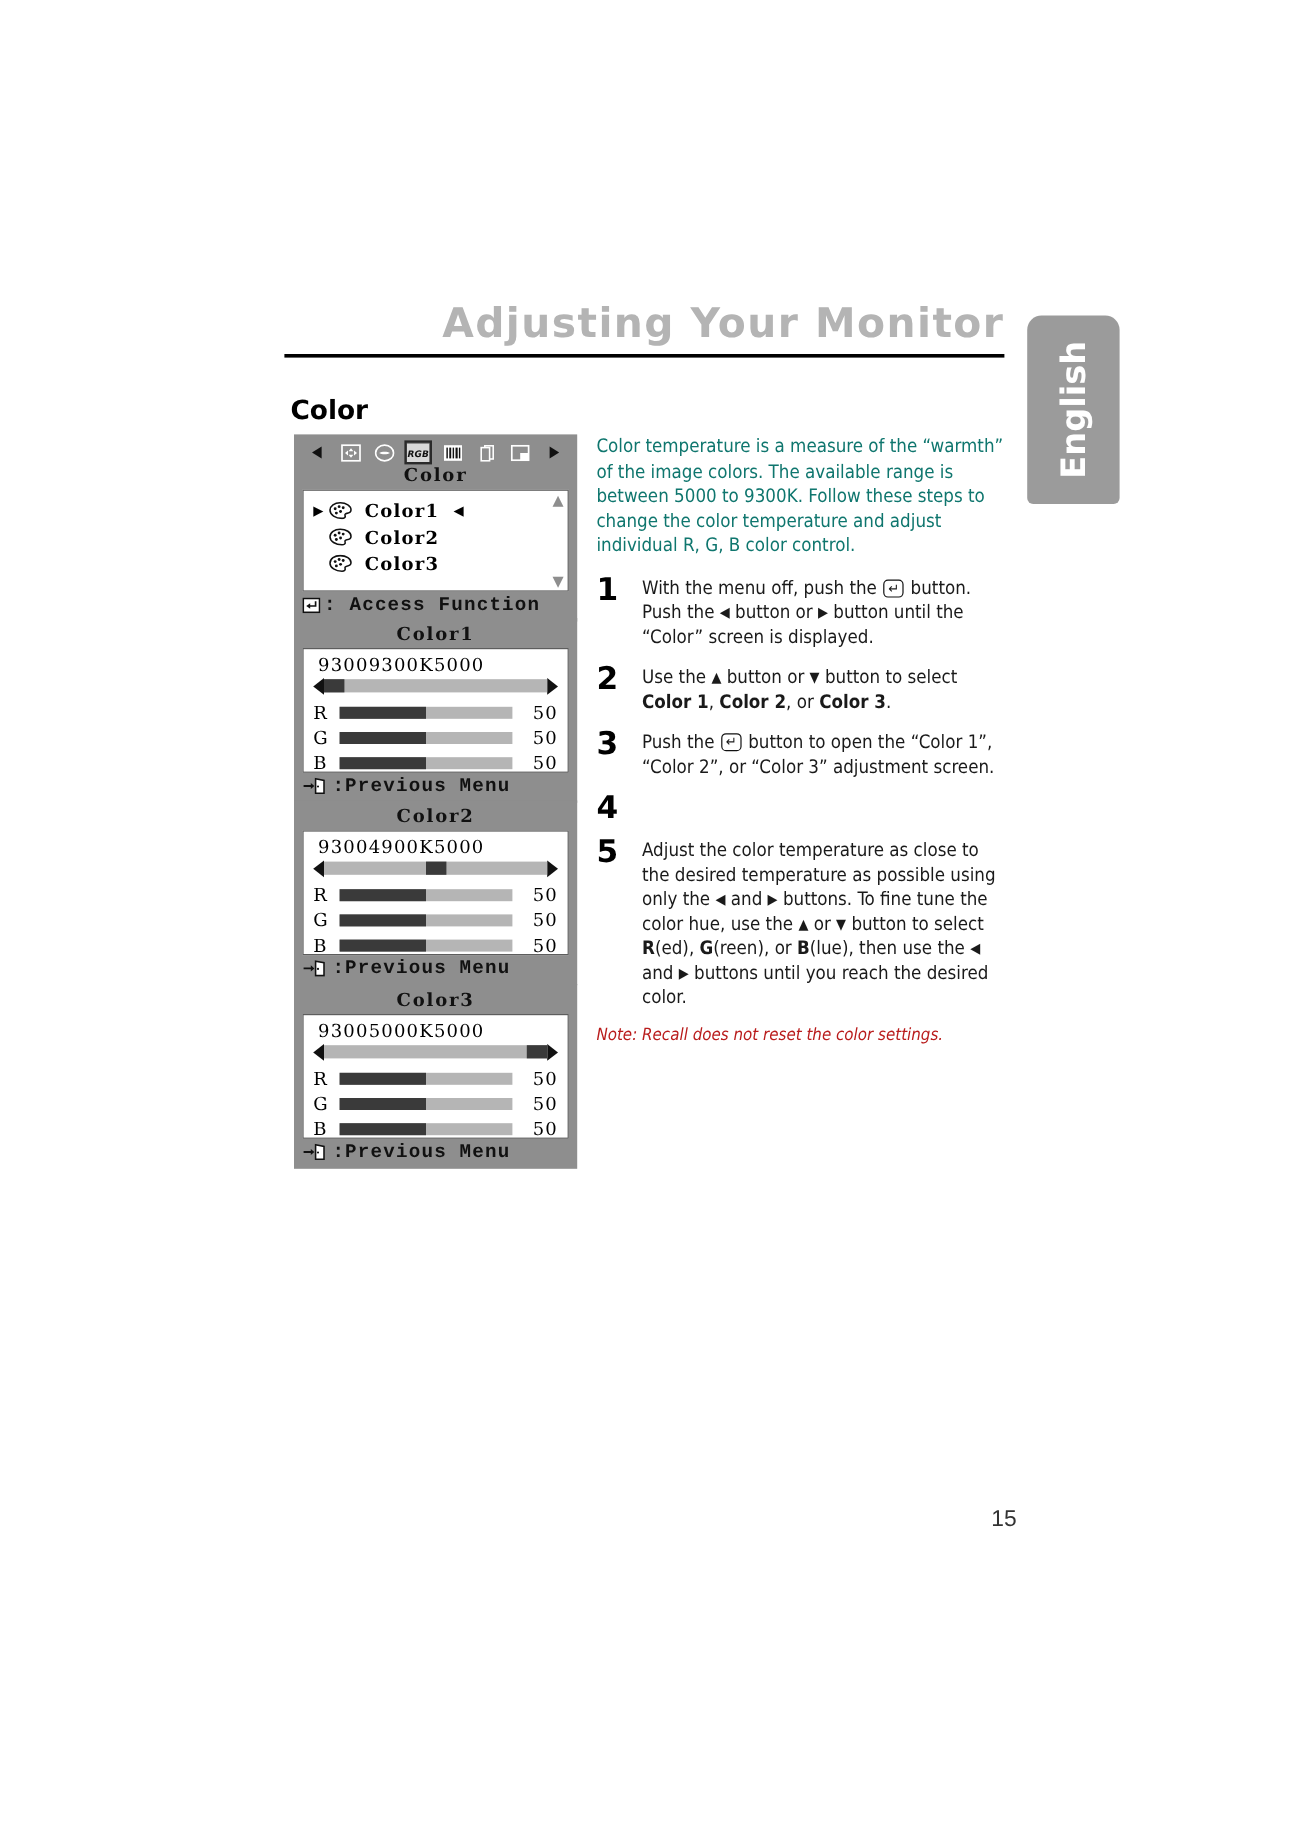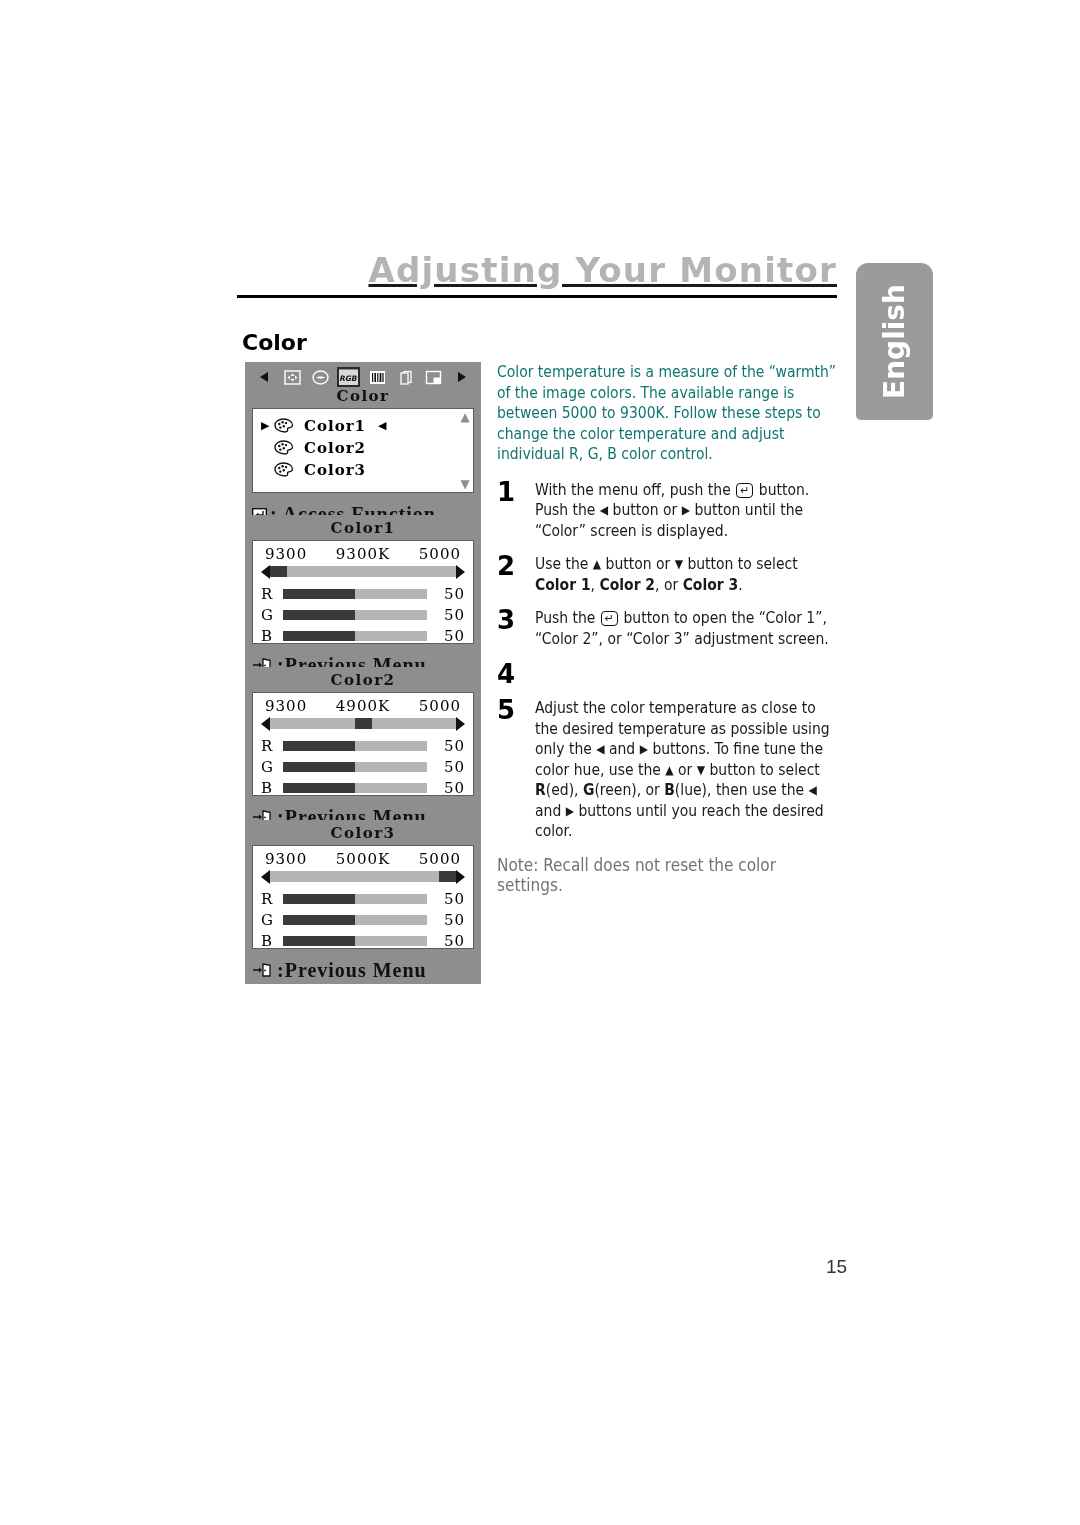--- a/index.html
+++ b/index.html
@@ -15,21 +15,20 @@
     color: #1a1a1a;
     overflow: hidden;
   }
 
   
   #page-header {
     position: absolute;
     left: 237px;
     top: 253px;
     width: 600px;
-    text-decoration: underline;
   }
   #page-title {
     font-size: 34px;
     font-weight: bold;
     color: #b4b4b4;
     letter-spacing: 1.2px;
     text-align: right;
     line-height: 1.05;
     font-family: "DejaVu Sans", sans-serif;
   }
@@ -169,39 +168,39 @@
     justify-content: space-between;
     align-items: center;
     color: #8e8e8e;
     font-size: 12px;
     line-height: 1;
   }
 
   .osd-footer {
     display: flex;
     align-items: center;
-    font-size: 20px;
+    font-size: 16px;
     font-weight: bold;
     letter-spacing: 1px;
     color: #111;
-    padding-top: 12px;
+    padding-top: 2px;
     height: 19px;
-    font-family: Liberation Serif, serif;
+    font-family: Liberation Mono, monospace;
   }
   .osd-footer .ficon { margin-right: 3px; display: flex; align-items: center; }
   .osd-footer .ftext { white-space: nowrap; }
 
   
   .osd-adjust .osd-body {
     height: 104px;
     padding: 4px 8px 3px 8px;
   }
   .temp-labels {
     display: flex;
-    justify-content: space-between;
+    justify-content: flex-start;
     font-size: 15px;
     color: #000;
     letter-spacing: 1px;
     padding: 0 4px;
     font-family: "DejaVu Serif", serif;
   }
   .temp-slider {
     display: flex;
     align-items: center;
     height: 16px;
@@ -296,22 +295,23 @@
     border-radius: 4px;
     padding: 0 3px;
     font-size: 11px;
     line-height: 13px;
     vertical-align: 1px;
     margin: 0 1px;
     font-family: "DejaVu Sans", sans-serif;
   }
   .arw { font-size: 12px; vertical-align: 1px; }
   #note-line {
-    font-size: 17px;
-    color: #737373;
+    font-size: 14px;
+    font-style: italic;
+    color: #b91c1c;
     margin-top: 6px;
   }
 
   
   #page-number {
     position: absolute;
     left: 826px;
     top: 1256px;
     font-size: 19px;
     color: #333;

